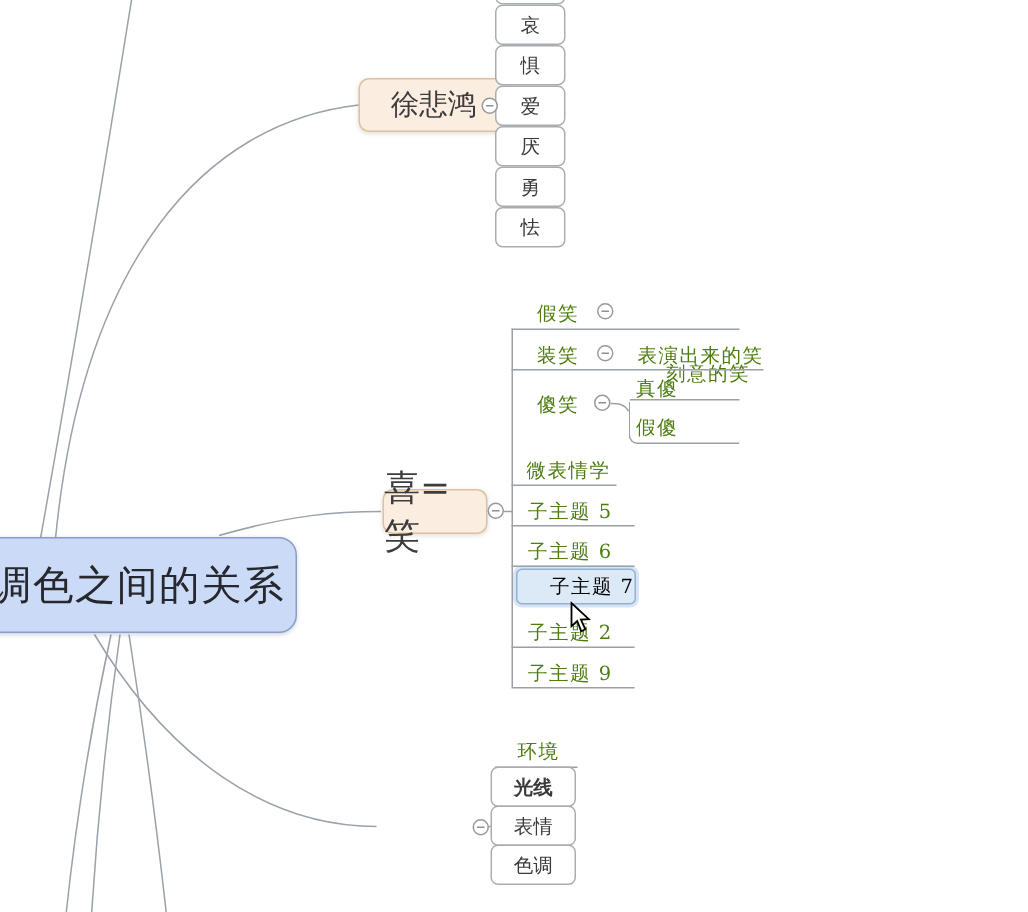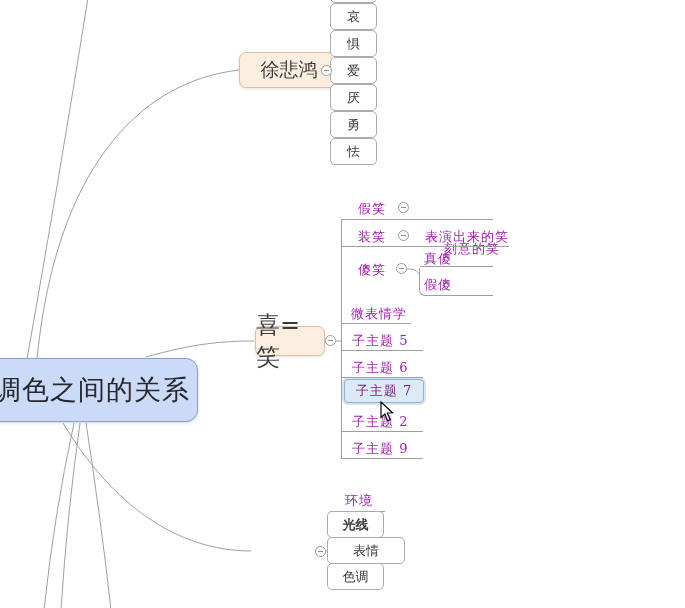--- a/index.html
+++ b/index.html
@@ -30,26 +30,26 @@
   .collapse-icon{
     position:absolute;width:11px;height:11px;border:1px solid #999;border-radius:50%;
     background:#fff;box-sizing:border-box;z-index:5;
   }
   .collapse-icon::after{
     content:"";position:absolute;left:2px;right:2px;top:50%;margin-top:-0.5px;
     border-top:1px solid #8d9094;
   }
   .uline{position:absolute;height:0;border-top:1px solid #9aa0a6;}
   .spine{position:absolute;width:0;border-left:1px solid #9aa0a6;}
-  .ntext{position:absolute;font-size:13px;color:#a21caf;white-space:nowrap;letter-spacing:1px;}
+  .ntext{position:absolute;font-size:13px;color:#4d7c0f;white-space:nowrap;letter-spacing:1px;}
   .selected-box{
-    position:absolute;display:flex;align-items:center;justify-content:center;
+    position:absolute;display:flex;align-items:center;justify-content:flex-end;
     background:#dce9f6;border:1px solid #8fb2d6;border-radius:4px;
     box-shadow:0 0 0 2px rgba(140,175,215,.35);
-    font-size:13px;color:#701a75;box-sizing:border-box;letter-spacing:1px;z-index:4;
+    font-size:13px;color:#000000;box-sizing:border-box;letter-spacing:1px;z-index:4;
   }
   .halfbox{
     position:absolute;border-left:1px solid #9aa0a6;border-bottom:1px solid #9aa0a6;
     border-bottom-left-radius:6px;box-sizing:border-box;
   }
   #mouse-cursor{position:absolute;z-index:20;}
 </style>
 </head>
 <body>
 
@@ -143,21 +143,21 @@
   <div class="uline" style="left:341px;top:458px;width:82px;"></div>
 
   <div class="collapse-icon" style="left:315px;top:546px;"></div>
 
   <span class="ntext" style="left:345px;top:492px;">环境</span>
   <div class="uline" style="left:330px;top:511px;width:55px;"></div>
 
   <div class="listbox" style="left:327px;top:511px;width:57px;height:27px;font-weight:bold;">
     <span>光线</span>
   </div>
-  <div class="listbox" style="left:327px;top:537px;width:78px;height:27px;">
+  <div class="listbox" style="left:327px;top:537px;width:57px;height:27px;">
     <span>表情</span>
   </div>
   <div class="listbox" style="left:327px;top:563px;width:57px;height:27px;">
     <span>色调</span>
   </div>
 
   <svg id="mouse-cursor" style="left:380px;top:401px;" width="16" height="22" viewBox="0 0 16 22" xmlns="http://www.w3.org/2000/svg">
     <path d="M1,1 L1,16.5 L4.8,13 L7.5,19.8 L10.2,18.6 L7.3,12 L12.5,11.8 Z" fill="#ffffff" stroke="#000000" stroke-width="1.2"></path>
   </svg>
 

